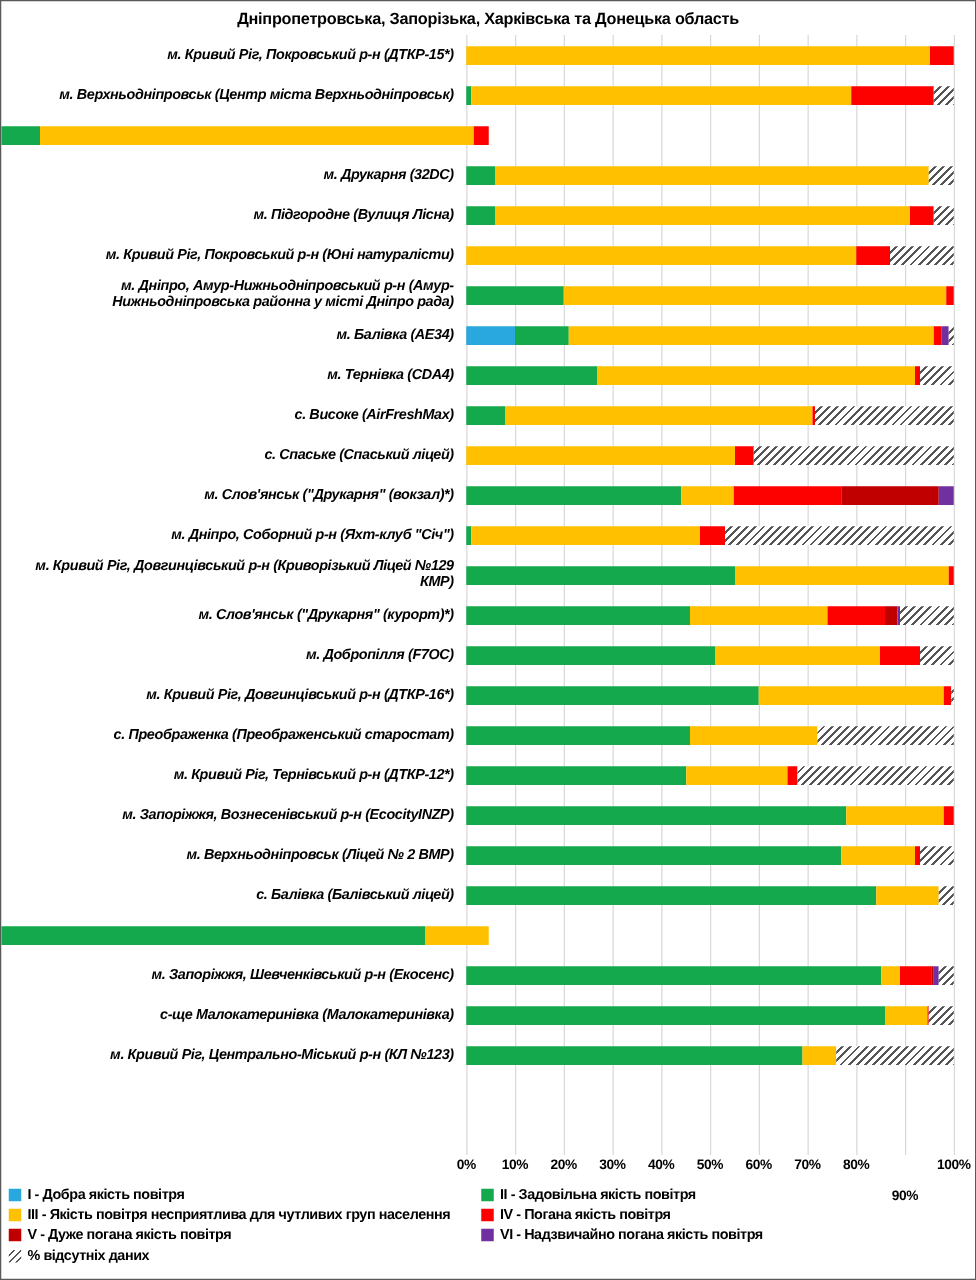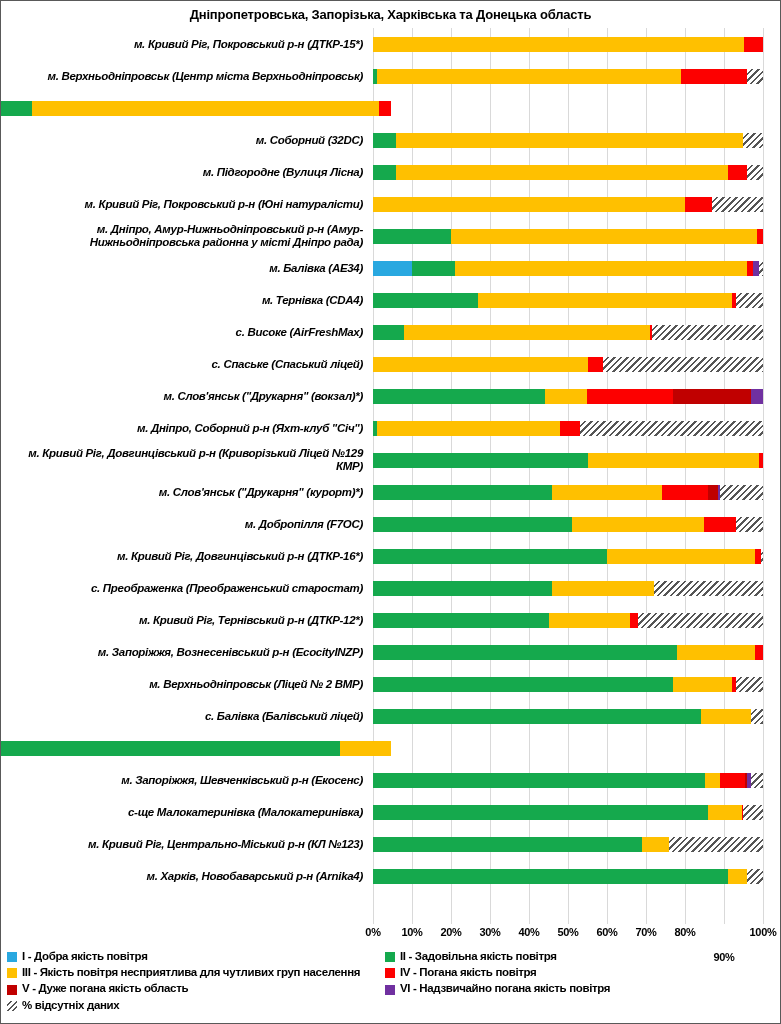--- a/index.html
+++ b/index.html
@@ -11,21 +11,21 @@
   .gridline{position:absolute;top:0;width:1px;height:100%;background:#d9d9d9;}
   .rows{position:relative;z-index:1;}
   .row{height:32px;display:flex;align-items:center;font-style:italic;}
   .row-label{width:362px;padding-right:10px;text-align:right;font-weight:bold;font-size:11.5px;line-height:1.12;color:#000;letter-spacing:-0.3px;}
   .row-bar{width:390px;height:15px;display:flex;}
   .seg{height:100%;}
   .seg-hatch{background:repeating-linear-gradient(135deg,#ffffff 0px,#ffffff 3px,#555555 3px,#555555 4.6px);}
   .xaxis{position:relative;height:18px;z-index:1;}
   .tick{position:absolute;top:2px;transform:translateX(-50%);font-weight:bold;font-size:11px;color:#000;letter-spacing:-0.3px;}
   .legend{display:grid;grid-template-columns:378px 1fr;grid-auto-flow:row;padding:8px 4px 0 6px;row-gap:3px;}
-  .legend-item{display:flex;align-items:center;gap:5px;font-weight:bold;font-size:11.5px;letter-spacing:-0.35px;line-height:1.15;color:#000;}
+  .legend-item{display:flex;align-items:flex-start;gap:5px;font-weight:bold;font-size:11.5px;letter-spacing:-0.35px;line-height:1.15;color:#000;}
   .swatch{flex:0 0 auto;width:10px;height:10px;margin-top:1px;}
   .swatch-hatch{background:repeating-linear-gradient(135deg,#ffffff 0px,#ffffff 2.5px,#555555 2.5px,#555555 4px);}
 </style>
 </head>
 <body>
 
 <div class="figure">
   <div class="title">Дніпропетровська, Запорізька, Харківська та Донецька область</div>
   <div class="chart-body">
     <div class="grid-layer">
@@ -59,21 +59,21 @@
           </div>
         </div>
         <div class="row">
           <div class="row-bar">
             <div class="seg" style="background: rgb(21, 169, 77); width: 8%;"></div>
             <div class="seg" style="background: rgb(255, 192, 0); width: 89%;"></div>
             <div class="seg" style="background: rgb(253, 0, 0); width: 3%;"></div>
           </div>
         </div>
         <div class="row">
-          <div class="row-label">м. Соборний (32DC)</div>
+          <div class="row-label">м. Друкарня (32DC)</div>
           <div class="row-bar">
             <div class="seg" style="background: rgb(21, 169, 77); width: 6%;"></div>
             <div class="seg" style="background: rgb(255, 192, 0); width: 89%;"></div>
             <div class="seg seg-hatch" style="width: 5%;"></div>
           </div>
         </div>
         <div class="row">
           <div class="row-label">м. Підгородне (Вулиця Лісна)</div>
           <div class="row-bar">
             <div class="seg" style="background: rgb(21, 169, 77); width: 6%;"></div>
@@ -258,28 +258,20 @@
             <div class="seg" style="background: rgb(253, 0, 0); width: 0.5%;"></div>
             <div class="seg seg-hatch" style="width: 5%;"></div>
           </div>
         </div>
         <div class="row">
           <div class="row-label">м. Кривий Ріг, Центрально-Міський р-н (КЛ №123)</div>
           <div class="row-bar">
             <div class="seg" style="background: rgb(21, 169, 77); width: 69%;"></div>
             <div class="seg" style="background: rgb(255, 192, 0); width: 7%;"></div>
             <div class="seg seg-hatch" style="width: 24%;"></div>
-          </div>
-        </div>
-        <div class="row">
-          <div class="row-label">м. Харків, Новобаварський р-н (Arnika4)</div>
-          <div class="row-bar">
-            <div class="seg" style="background: rgb(21, 169, 77); width: 91%;"></div>
-            <div class="seg" style="background: rgb(255, 192, 0); width: 5%;"></div>
-            <div class="seg seg-hatch" style="width: 4%;"></div>
           </div>
         </div>
       </div>
   </div>
   <div class="xaxis">
       <span class="tick" style="left: 372px;">0%</span>
       <span class="tick" style="left: 411px;">10%</span>
       <span class="tick" style="left: 450px;">20%</span>
       <span class="tick" style="left: 489px;">30%</span>
       <span class="tick" style="left: 528px;">40%</span>
@@ -302,21 +294,21 @@
       <div class="legend-item">
         <span class="swatch" style="background: rgb(255, 192, 0);"></span>
         <span>III - Якість повітря несприятлива для чутливих груп населення</span>
       </div>
       <div class="legend-item">
         <span class="swatch" style="background: rgb(253, 0, 0);"></span>
         <span>IV - Погана якість повітря</span>
       </div>
       <div class="legend-item">
         <span class="swatch" style="background: rgb(192, 0, 0);"></span>
-        <span>V - Дуже погана якість область</span>
+        <span>V - Дуже погана якість повітря</span>
       </div>
       <div class="legend-item">
         <span class="swatch" style="background: rgb(112, 48, 160);"></span>
         <span>VI - Надзвичайно погана якість повітря</span>
       </div>
       <div class="legend-item">
         <span class="swatch swatch-hatch"></span>
         <span>% відсутніх даних</span>
       </div>
     </div>

